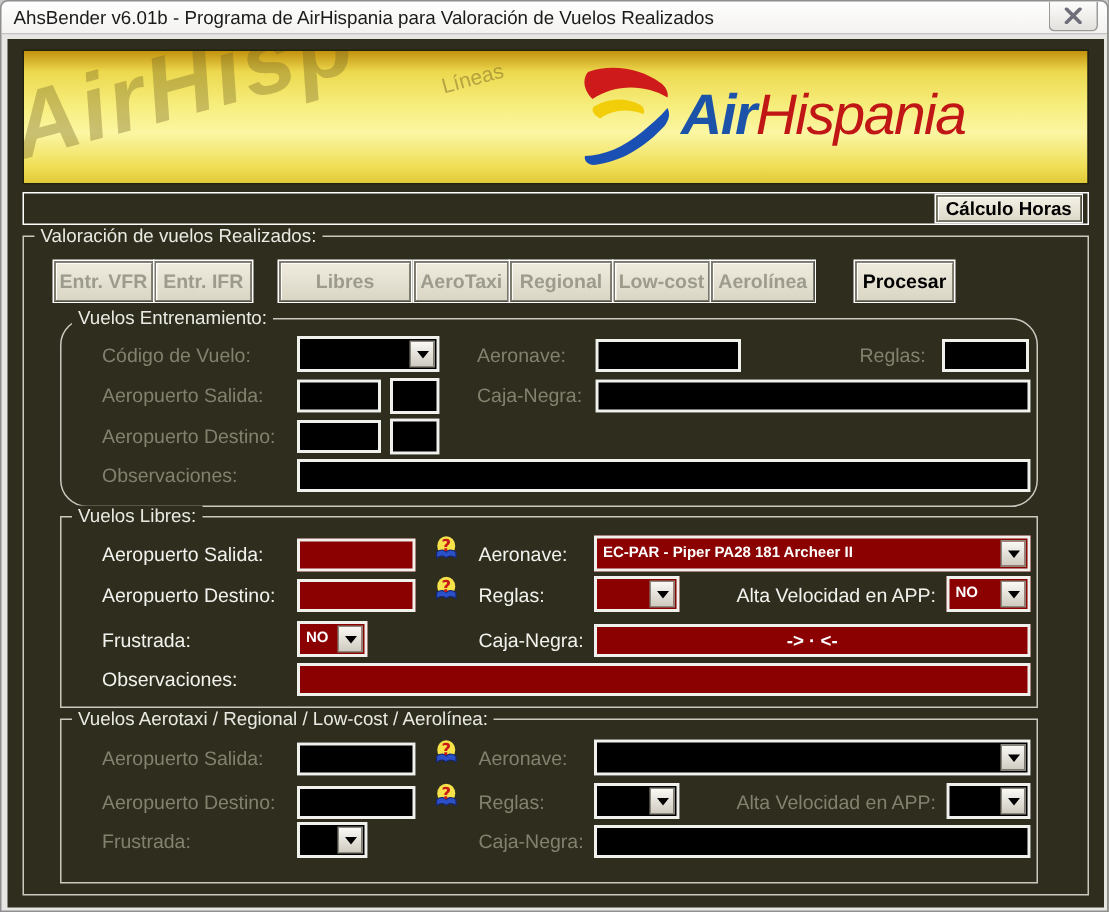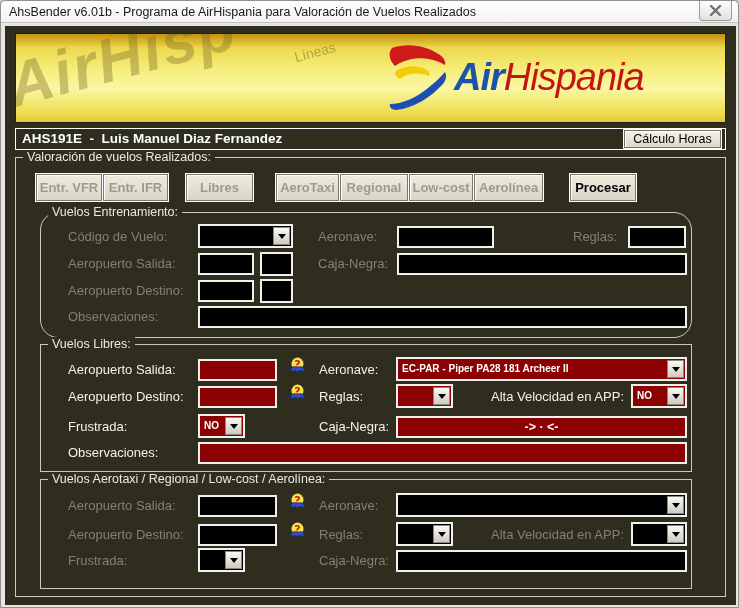--- a/index.html
+++ b/index.html
@@ -37,21 +37,21 @@
   .logo-text .his{ color:#C01616; font-weight:500; }
   .logo-tag{ position:absolute; left:200px; top:61px; font-size:9.5px; color:#1E1E14; letter-spacing:0.6px;margin-top:32px; }
 
   
   .pilotbar{ position:absolute; left:10px; top:102px; width:711px; height:22px;
              border:1px solid #FFFFFF; }
   .pilottext{ position:absolute; left:6px; top:2px; font-size:13.5px; font-weight:bold; color:#FFFFFF; white-space:pre; }
   .calcbtn{ position:absolute; right:4px; top:1px; width:97px; height:18px;
             background:linear-gradient(#F4F1E6,#DDD9C9); border:1px solid #73715F;
             box-shadow:0 0 0 1px #FFFFFF, inset 1px 1px 0 #FFFFFF;
-            font-size:12.5px; font-weight:normal; color:#000; text-align:center; line-height:16px; cursor:pointer; }
+            font-size:12.5px; font-weight:bold; color:#000; text-align:center; line-height:16px; cursor:pointer; }
 
   
   .grp{ position:absolute; border:1px solid #C9C9C0; }
   .legend{ position:absolute; top:-8px; left:7px; background:#2F2E1E; padding:0 4px;
            font-size:12.5px; color:#E9EAE3; white-space:nowrap; line-height:15px;text-align:right; }
 
   .outer{ left:10px; top:131px; width:711px; height:440px; }
 
   
   .tbtn{ position:absolute; top:16px; height:27px;
@@ -103,30 +103,29 @@
           <path d="M10 4 C26 -2 46 2 58 11 C61 13 64 17 63 21 C48 12 28 12 13 22 C7 16 6 9 10 4 Z" fill="#CE1A1A"></path>
           <path d="M14 27 C24 21 36 21 45 26 C47 27 48 30 47 32 C37 28 26 29 18 35 C13 32 12 29 14 27 Z" fill="#F2CE0A"></path>
           <path d="M8 60 C20 60 34 54 46 44 C52 39 58 34 63 28 C65 32 64 36 61 40 C48 54 32 64 14 66 C10 66 7 63 8 60 Z" fill="#1A50B4"></path>
         </svg>
         <div class="logo-text"><span class="air">Air</span><span class="his">Hispania</span></div>
         <div class="logo-tag">Líneas Aéreas Virtuales</div>
       </div>
     </div>
 
     <div class="pilotbar">
-      <div class="pilottext">AHS191E  -  Luis Manuel Diaz Fernandez</div>
       <div class="calcbtn">Cálculo Horas</div>
     </div>
 
     <div class="grp outer">
       <div class="legend">Valoración de vuelos Realizados:</div>
 
       <div class="tbtn dis" style="left:20px;width:66px;">Entr. VFR</div>
       <div class="tbtn dis" style="left:87px;width:65px;">Entr. IFR</div>
-      <div class="tbtn dis" style="left:170px;width:67px;">Libres</div>
+      <div class="tbtn dis" style="left:170px;width:88px;">Libres</div>
       <div class="tbtn dis" style="left:260px;width:63px;">AeroTaxi</div>
       <div class="tbtn dis" style="left:324px;width:68px;">Regional</div>
       <div class="tbtn dis" style="left:393px;width:64px;">Low-cost</div>
       <div class="tbtn dis" style="left:458px;width:69px;">Aerolínea</div>
       <div class="tbtn" style="left:554px;width:66px;">Procesar</div>
 
       <div class="grp" style="left:24px;top:54px;width:652px;height:126px;border-radius:18px;">
         <div class="legend">Vuelos Entrenamiento:</div>
 
         <div class="lbl dis" style="left:27px;top:16px;">Código de Vuelo:</div>

